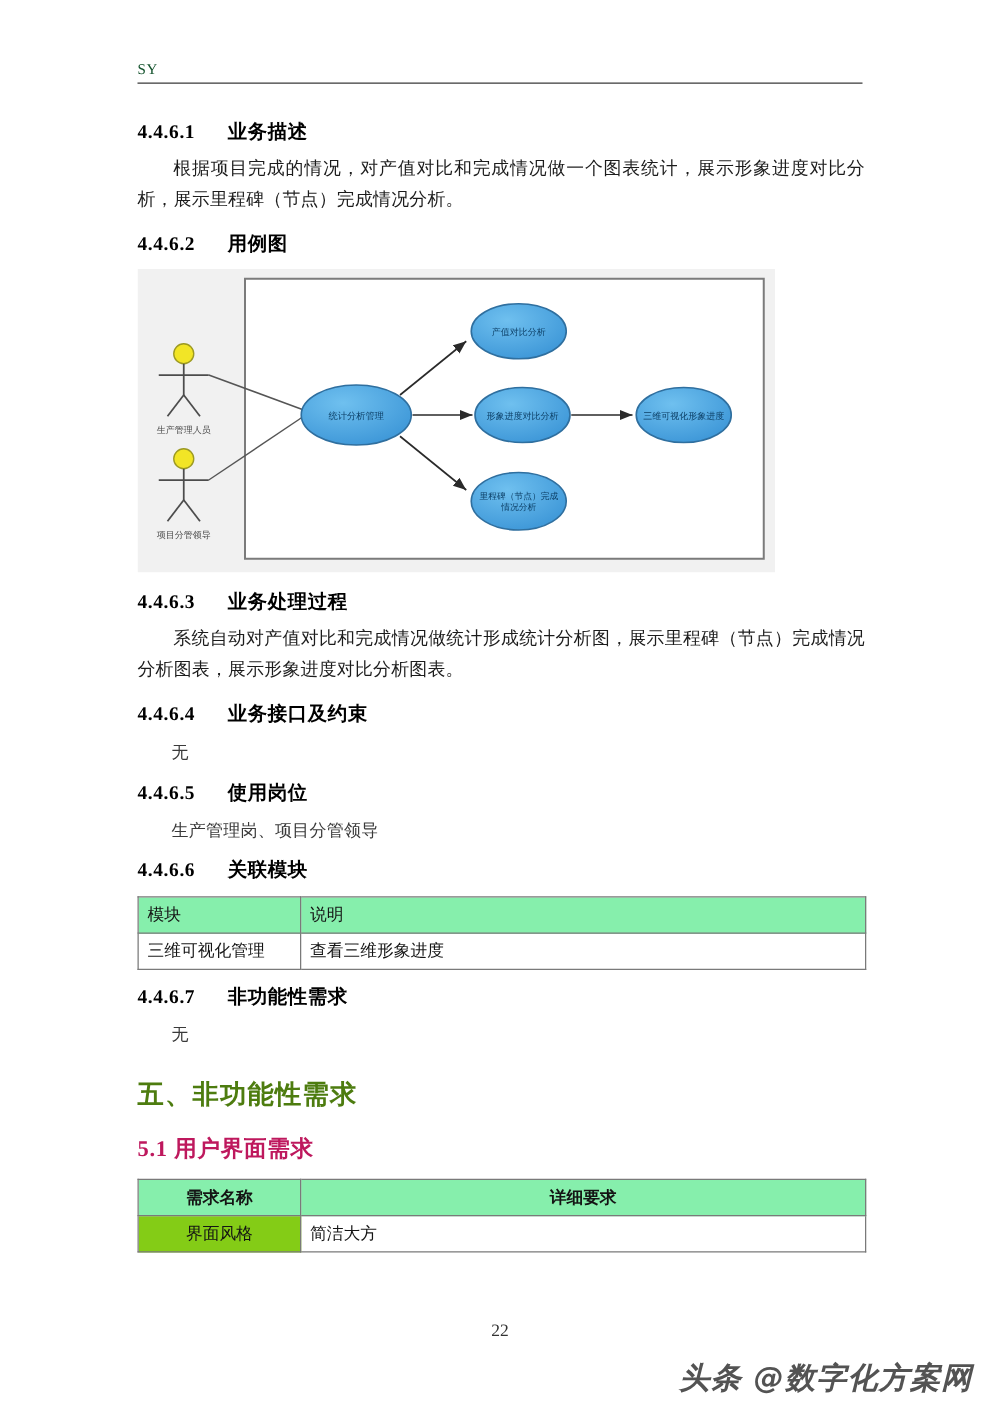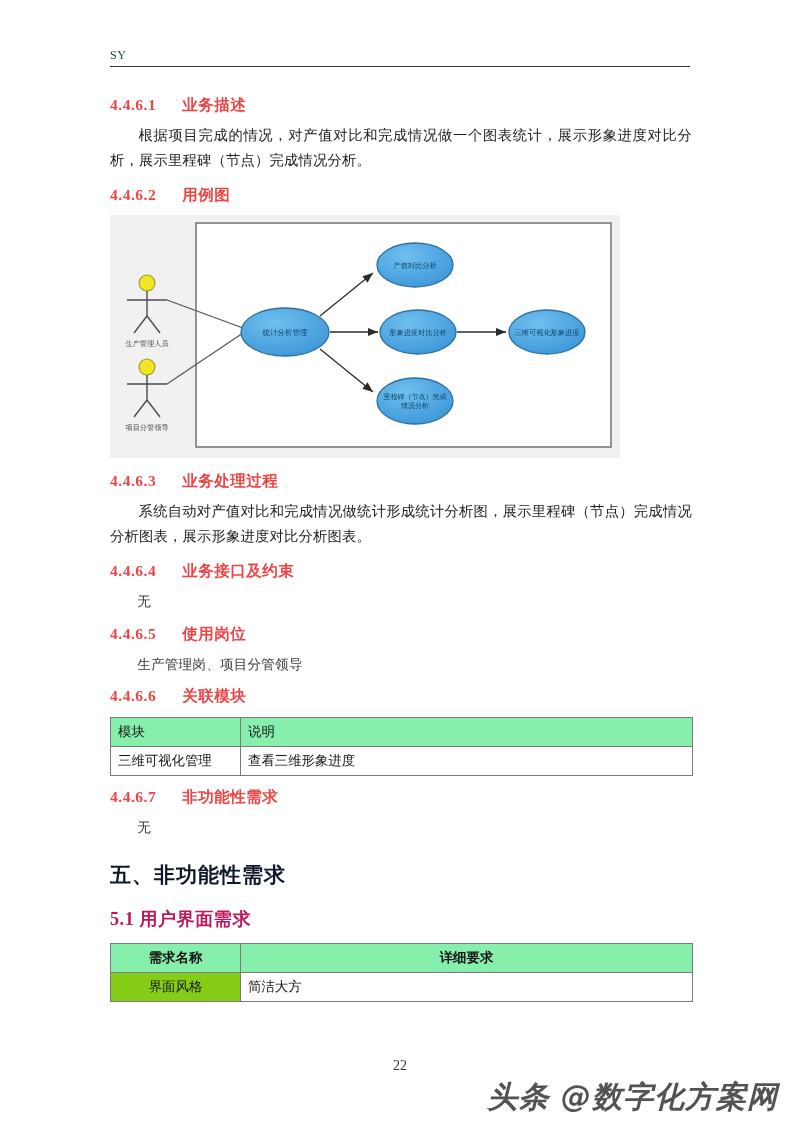--- a/index.html
+++ b/index.html
@@ -49,40 +49,40 @@
     top: 86px;
     width: 582px;
   }
 
   h4.sub-head {
     margin: 0;
     padding: 9px 0 3px 0;
     font-family: "Liberation Serif", serif;
     font-size: 15.5px;
     font-weight: bold;
-    color: #ef4444;
+    color: #000000;
     white-space: nowrap;
   }
   h4.sub-head .num {
     font-family: "Liberation Serif", serif;
     letter-spacing: 0.5px;
     font-weight: bold;
   }
   h4.sub-head .txt {
     margin-left: 26px;
     letter-spacing: 0.5px;
   }
 
   h2.chapter-head {
     margin: 0;
     padding: 20px 0 6px 0;
     font-size: 21px;
     font-weight: bold;
     letter-spacing: 1px;
-    color: #0f172a;
+    color: #4d7c0f;
   }
   h3.section-head {
     margin: 0;
     padding: 12px 0 5px 0;
     font-size: 18px;
     font-weight: bold;
     letter-spacing: 0.6px;
     color: #be185d;
     font-family: Liberation Serif, serif;
   }
@@ -154,21 +154,21 @@
     text-align: center;
     font-size: 14px;
     color: #333;
     font-family: "Liberation Serif", serif;
   }
   .watermark {
     position: absolute;
     right: 22px;
     bottom: 14px;
     font-family: "DejaVu Sans", sans-serif;
-    font-size: 30px;
+    font-size: 24px;
     font-weight: bold;
     font-style: italic;
     color: #3c3c3c;
     letter-spacing: 1px;
     white-space: nowrap;
     opacity: 0.88;
   }
 </style>
 </head>
 <body>

